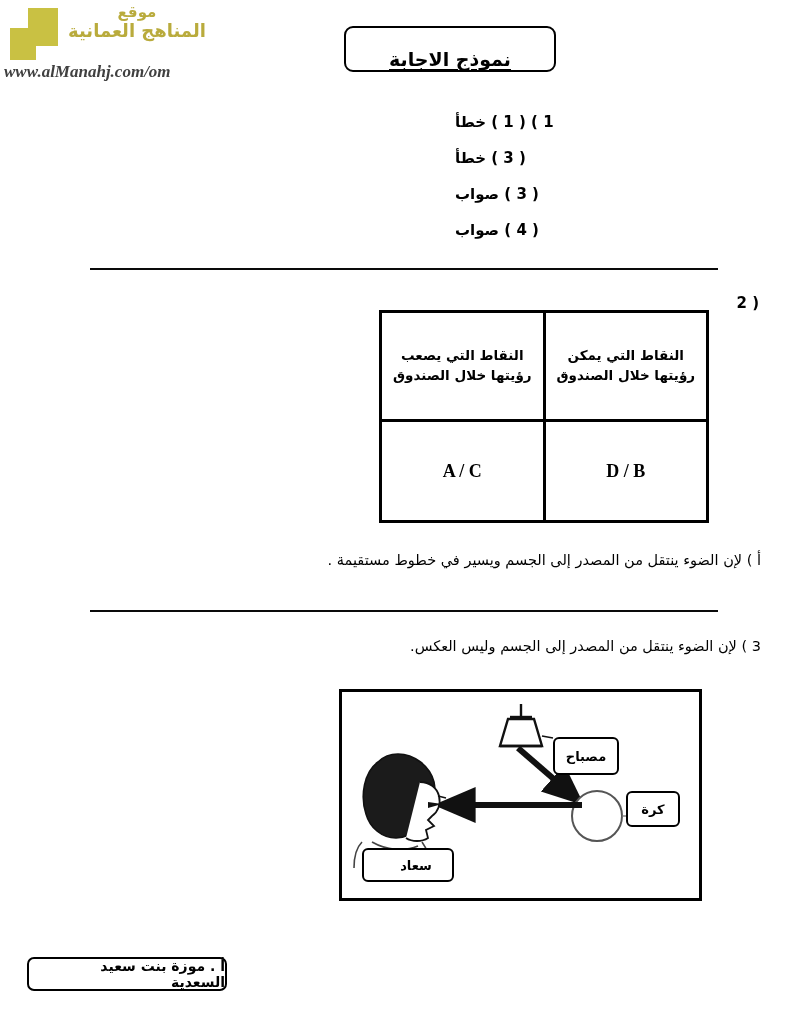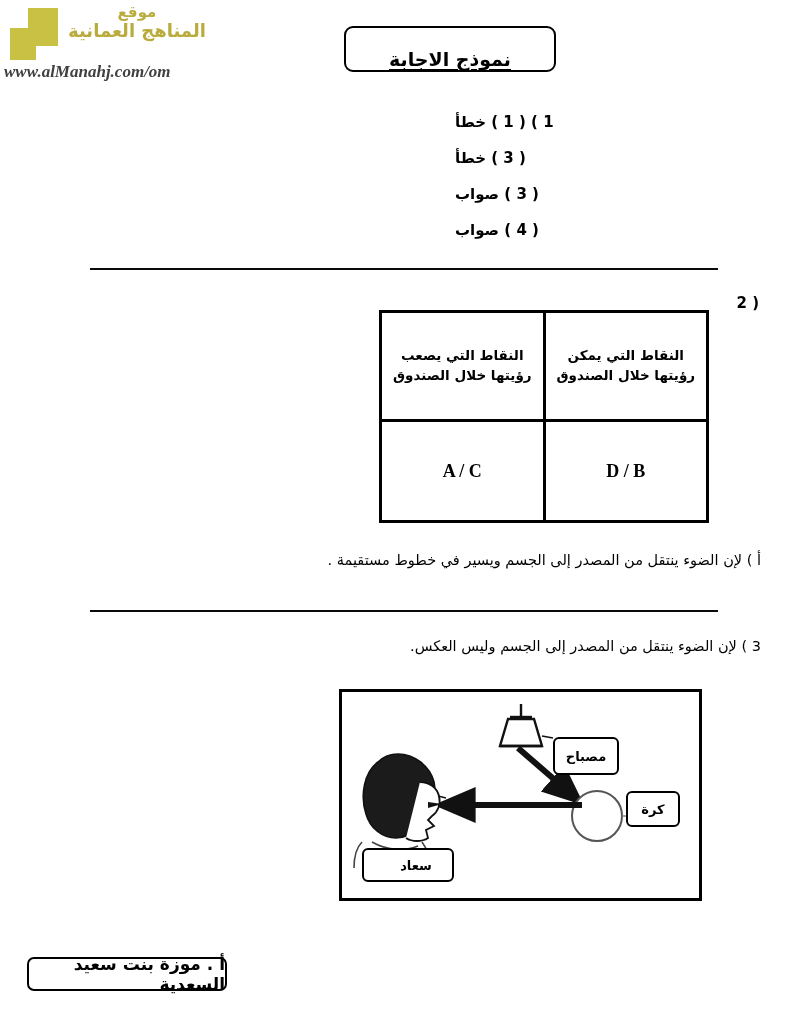--- a/index.html
+++ b/index.html
@@ -222,21 +222,21 @@
     border: 2px solid #000;
     border-radius: 7px;
     display: flex;
     align-items: center;
     justify-content: center;
     background: #fff;
   }
   #footer-text {
     font-family: "DejaVu Sans", sans-serif;
     font-weight: bold;
-    font-size: 17px;
+    font-size: 14px;
     direction: rtl;
     margin-left: 36px;
   }
 </style>
 </head>
 <body>
 
 <div id="brand">
   <div id="brand-mark">
     <span class="blk a"></span>

